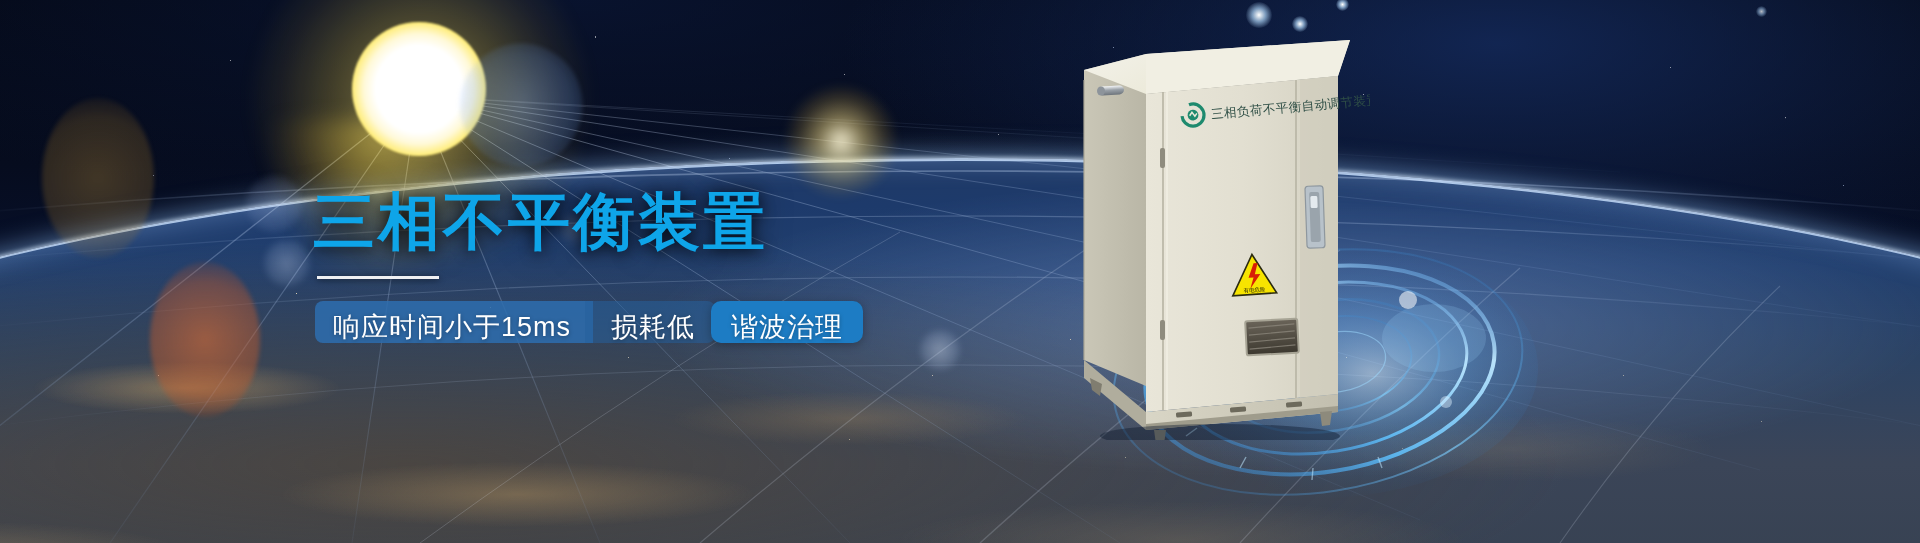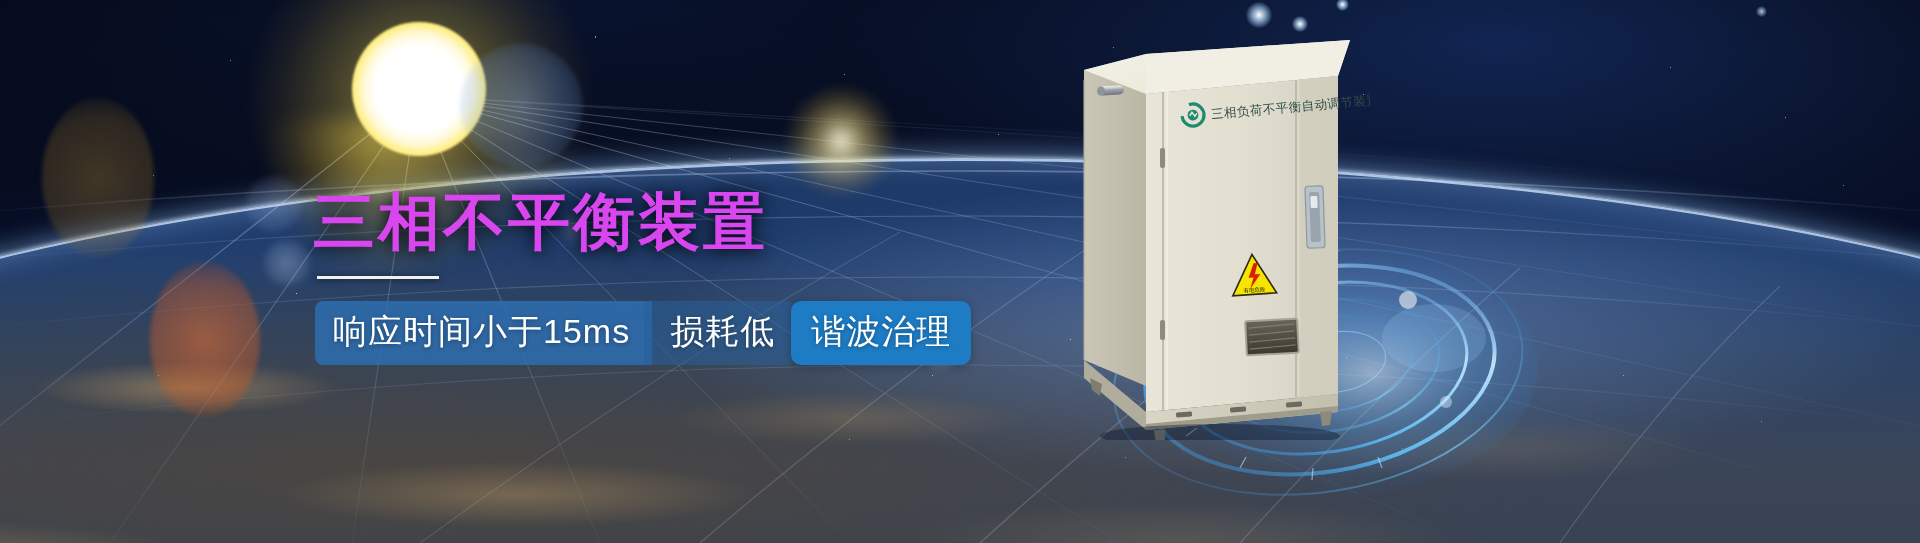--- a/index.html
+++ b/index.html
@@ -195,37 +195,37 @@
   
   .cabinet{position:absolute;left:1050px;top:20px;width:320px;height:420px;}
 
   
   .copy{position:absolute;left:313px;top:189px;width:700px;}
   .headline{
     margin:0;
     font-size:62px;line-height:1.08;
     font-weight:bold;
     letter-spacing:3px;
-    color:#d946ef;
+    color:#0ea5e9;
     text-shadow:0 2px 14px rgba(0,0,0,.75), 0 0 30px rgba(0,0,0,.5);
     white-space:nowrap;
   }
   .rule{
     width:122px;height:3px;margin:20px 0 0 4px;
     background:#f0f2f4;
     box-shadow:0 1px 6px rgba(0,0,0,.6);
   }
   .badges{
     display:flex;align-items:center;
     margin-top:22px;margin-left:2px;
   }
   .badge{
-    font-size:34px;line-height:1;
+    font-size:27px;line-height:1;
     color:#ffffff;
-    padding:13px 18px 17px;
+    padding:13px 18px 2px;
     border-radius:8px;
     white-space:nowrap;
     letter-spacing:1px;
     text-shadow:0 1px 4px rgba(0,0,0,.35);
   }
   .badge-1{
     background:rgba(45,110,175,.86);
     border-radius:8px 0 0 8px;
     padding-right:22px;
   }

